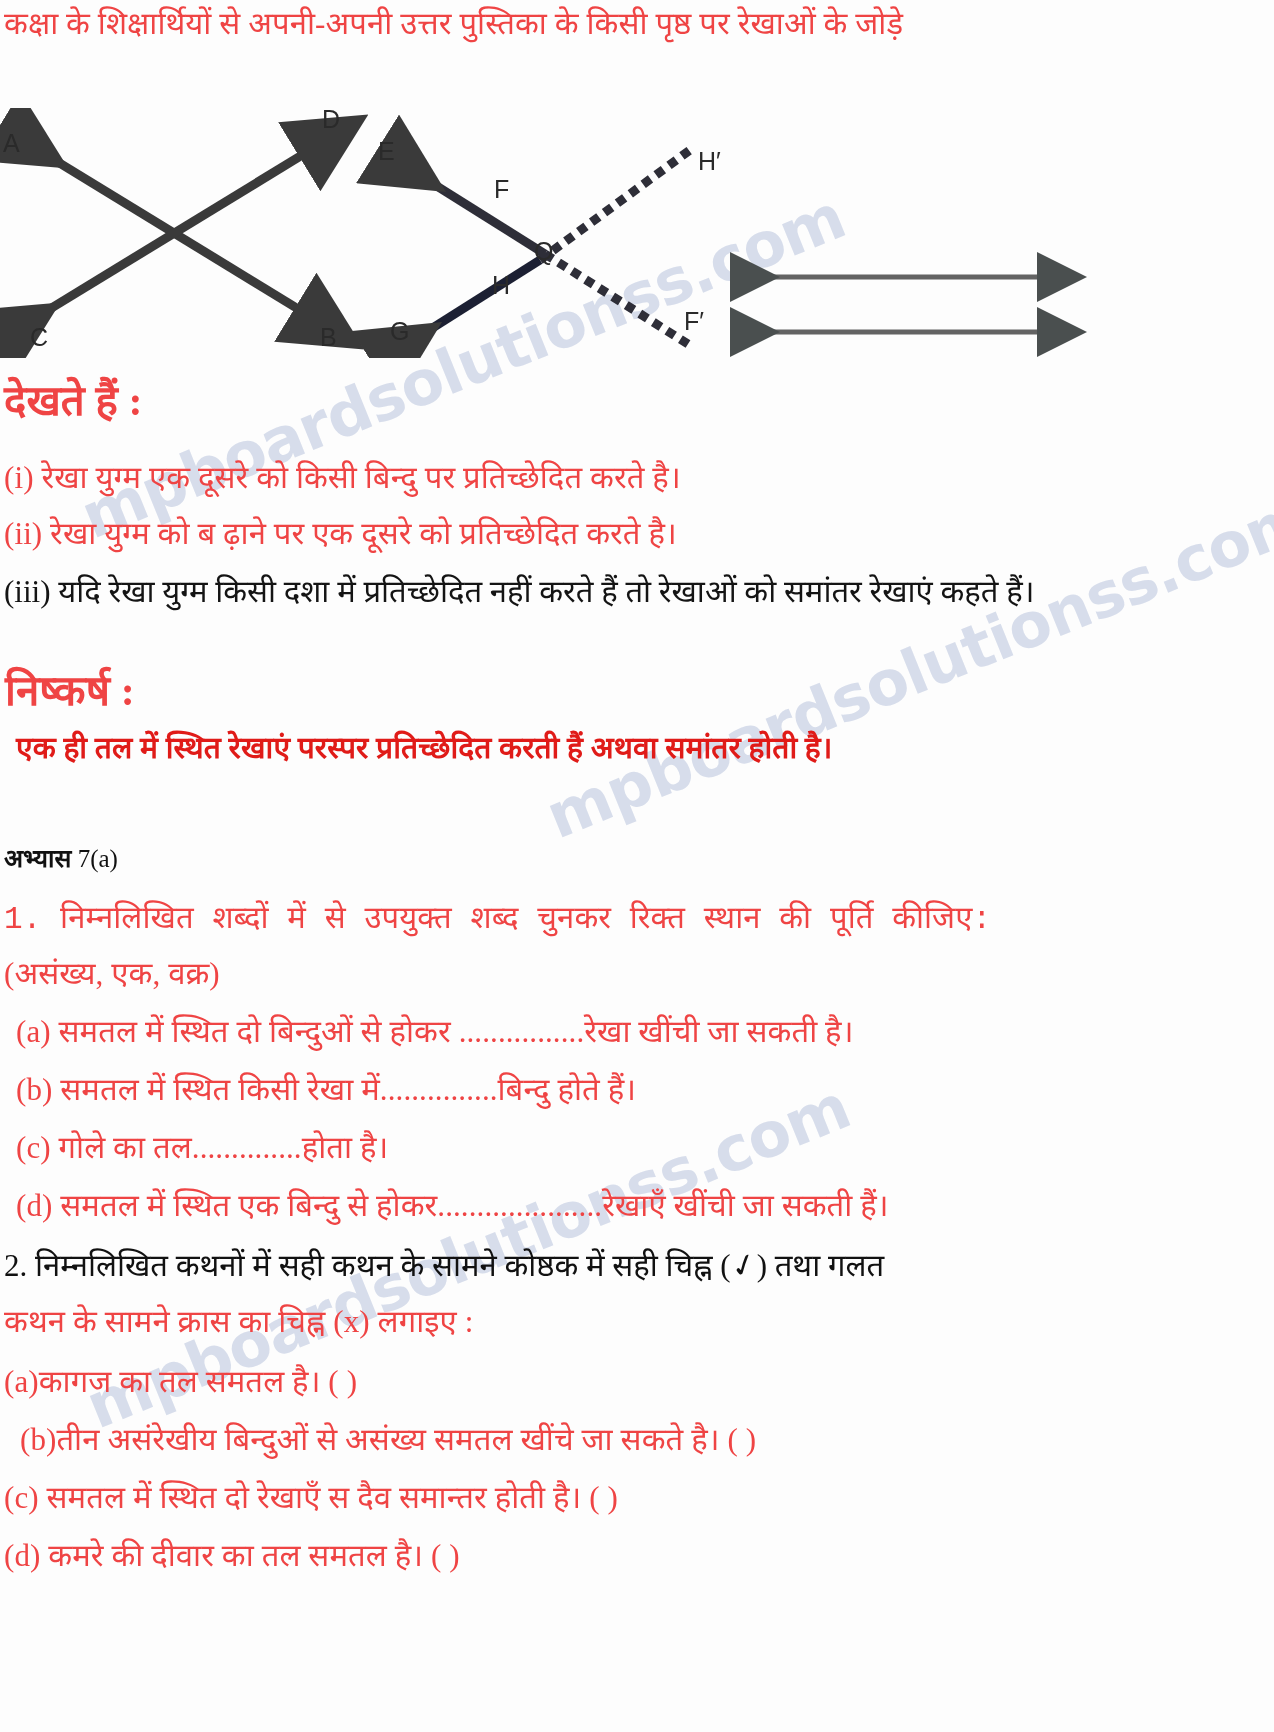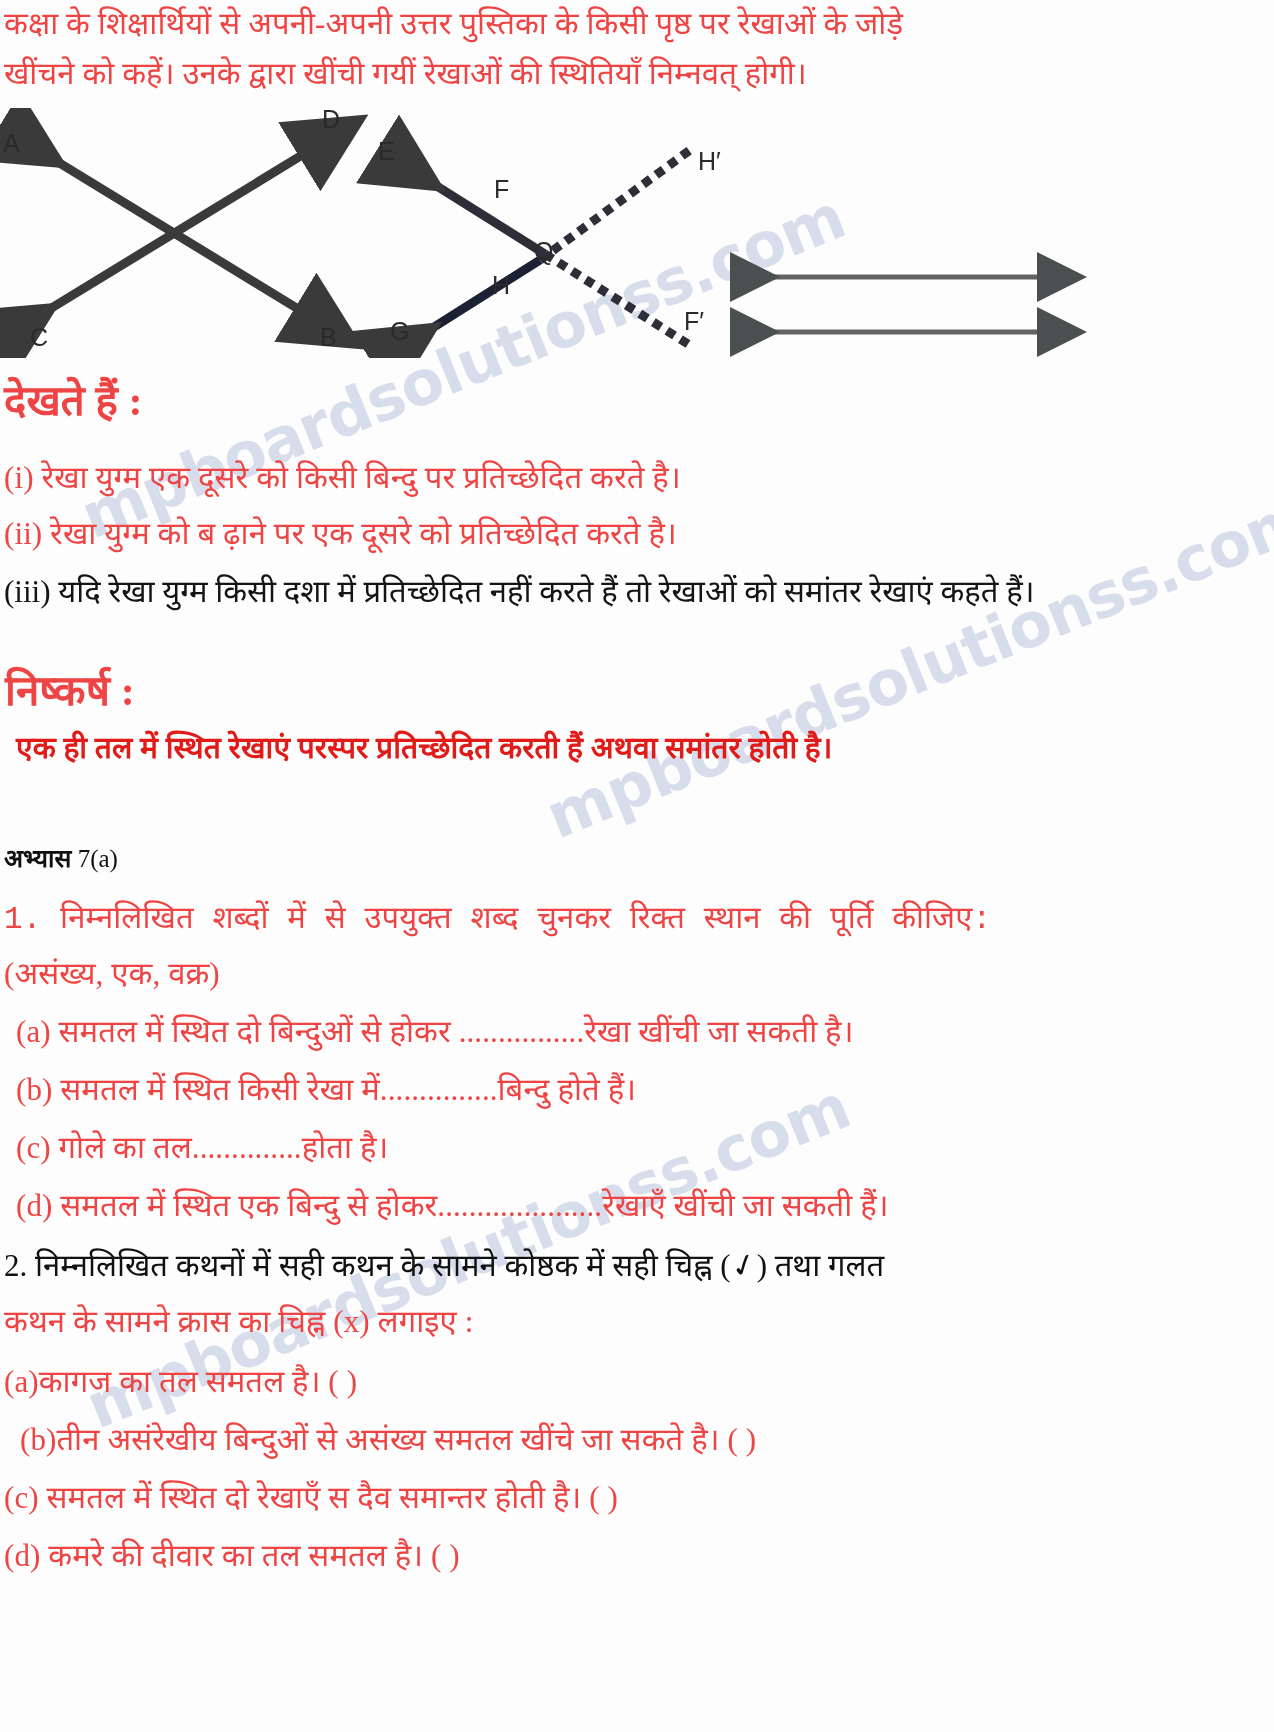--- a/index.html
+++ b/index.html
@@ -81,21 +81,20 @@
 </head>
 <body>
 
 <div class="page">
 
   <div class="wm wm-1">mpboardsolutionss.com</div>
   <div class="wm wm-2">mpboardsolutionss.com</div>
   <div class="wm wm-3">mpboardsolutionss.com</div>
 
   <div class="tx" style="left:4px; top:2px; width:1266px; white-space:nowrap;">कक्षा के शिक्षार्थियों से अपनी-अपनी उत्तर पुस्तिका के किसी पृष्ठ पर रेखाओं के जोड़े</div>
-  <div class="tx" style="left:4px; top:52px; width:1266px; white-space:nowrap;">खींचने को कहें। उनके द्वारा खींची गयीं रेखाओं की स्थितियाँ निम्नवत् होगी।</div>
 
   <div class="figs">
     <svg width="1274" height="250" viewBox="0 0 1274 250" xmlns="http://www.w3.org/2000/svg">
       <defs>
         <marker id="ah" markerWidth="9" markerHeight="9" refX="4" refY="4.5" orient="auto" markerUnits="strokeWidth">
           <path d="M0,0 L9,4.5 L0,9 z" fill="#3a3a3a"></path>
         </marker>
         <marker id="ah2" markerWidth="10" markerHeight="10" refX="5" refY="5" orient="auto" markerUnits="strokeWidth">
           <path d="M0,0 L10,5 L0,10 z" fill="#4a4f4f"></path>
         </marker>

